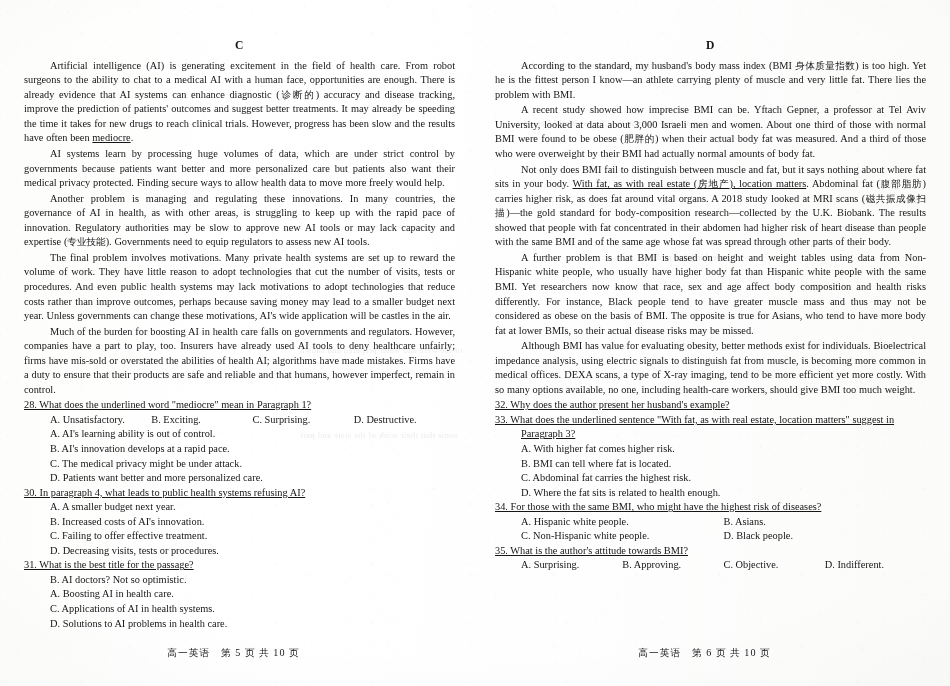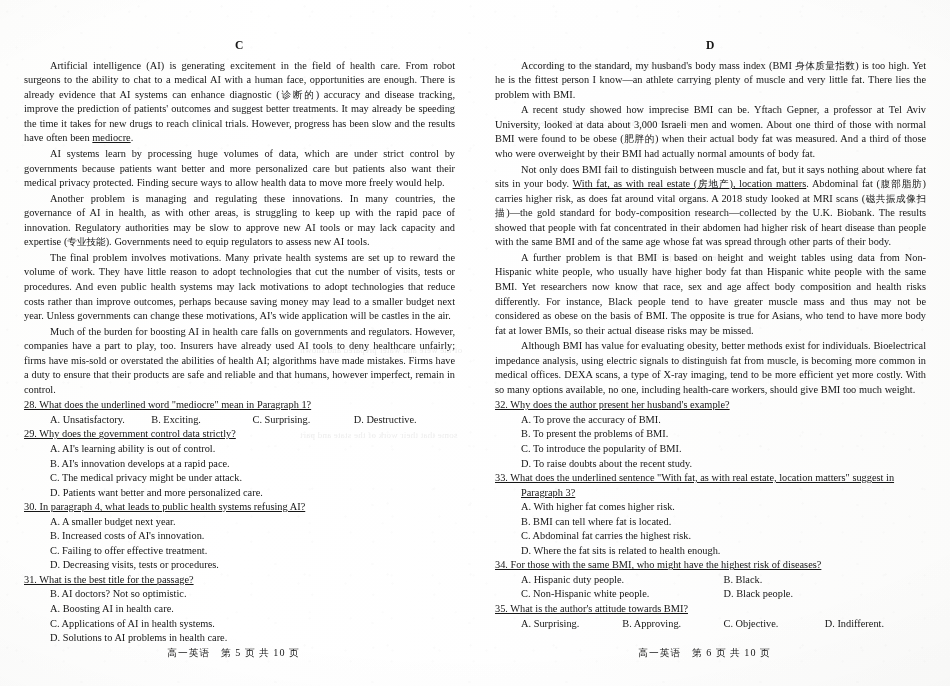--- a/index.html
+++ b/index.html
@@ -162,21 +162,20 @@
     <p class="body-text">Much of the burden for boosting AI in health care falls on governments and regulators. However, companies have a part to play, too. Insurers have already used AI tools to deny healthcare unfairly; firms have mis-sold or overstated the abilities of health AI; algorithms have made mistakes. Firms have a duty to ensure that their products are safe and reliable and that humans, however imperfect, remain in control.</p>
 
     <div class="q q-stem hang">28. What does the underlined word "mediocre" mean in Paragraph 1?</div>
     <div class="opts-row four">
       <span>A. Unsatisfactory.</span>
       <span>B. Exciting.</span>
       <span>C. Surprising.</span>
       <span>D. Destructive.</span>
     </div>
 
-    <div class="q q-stem hang">29. Why does the government control data strictly?</div>
     <div class="opts-stack">
       <div class="opt">A. AI's learning ability is out of control.</div>
       <div class="opt">B. AI's innovation develops at a rapid pace.</div>
       <div class="opt">C. The medical privacy might be under attack.</div>
       <div class="opt">D. Patients want better and more personalized care.</div>
     </div>
 
     <div class="q q-stem hang">30. In paragraph 4, what leads to public health systems refusing AI?</div>
     <div class="opts-stack">
       <div class="opt">A. A smaller budget next year.</div>
@@ -211,40 +210,34 @@
 
     <p class="body-text"><span>A recent study showed how imprecise BMI can be. Yftach Gepner, a professor at Tel Aviv University, looked at data about 3,000 Israeli men and women. About one third of those with normal BMI were found to be obese (</span><span class="cn">肥胖的</span><span>) when their actual body fat was measured. And a third of those who were overweight by their BMI had actually normal amounts of body fat.</span></p>
 
     <p class="body-text"><span>Not only does BMI fail to distinguish between muscle and fat, but it says nothing about where fat sits in your body. </span><span class="u">With fat, as with real estate (</span><span class="u cn">房地产</span><span class="u">), location matters</span><span>. Abdominal fat (</span><span class="cn">腹部脂肪</span><span>) carries higher risk, as does fat around vital organs. A 2018 study looked at MRI scans (</span><span class="cn">磁共振成像扫描</span><span>)—the gold standard for body-composition research—collected by the U.K. Biobank. The results showed that people with fat concentrated in their abdomen had higher risk of heart disease than people with the same BMI and of the same age whose fat was spread through other parts of their body.</span></p>
 
     <p class="body-text">A further problem is that BMI is based on height and weight tables using data from Non-Hispanic white people, who usually have higher body fat than Hispanic white people with the same BMI. Yet researchers now know that race, sex and age affect body composition and health risks differently. For instance, Black people tend to have greater muscle mass and thus may not be considered as obese on the basis of BMI. The opposite is true for Asians, who tend to have more body fat at lower BMIs, so their actual disease risks may be missed.</p>
 
     <p class="body-text">Although BMI has value for evaluating obesity, better methods exist for individuals. Bioelectrical impedance analysis, using electric signals to distinguish fat from muscle, is becoming more common in medical offices. DEXA scans, a type of X-ray imaging, tend to be more efficient yet more costly. With so many options available, no one, including health-care workers, should give BMI too much weight.</p>
 
     <div class="q q-stem hang">32. Why does the author present her husband's example?</div>
-    <div class="opts-stack">
-      <div class="opt">A. To prove the accuracy of BMI.</div>
-      <div class="opt">B. To present the problems of BMI.</div>
-      <div class="opt">C. To introduce the popularity of BMI.</div>
-      <div class="opt">D. To raise doubts about the recent study.</div>
-    </div>
 
     <div class="q q-stem hang-wide" style="padding-left:21px;">33. What does the underlined sentence "With fat, as with real estate, location matters" suggest in</div>
     <div class="q" style="padding-left:26px;">Paragraph 3?</div>
     <div class="opts-stack">
       <div class="opt">A. With higher fat comes higher risk.</div>
       <div class="opt">B. BMI can tell where fat is located.</div>
       <div class="opt">C. Abdominal fat carries the highest risk.</div>
       <div class="opt">D. Where the fat sits is related to health enough.</div>
     </div>
 
     <div class="q q-stem hang-wide">34. For those with the same BMI, who might have the highest risk of diseases?</div>
     <div class="opts-row two">
-      <span>A. Hispanic duty people.</span>
-      <span>B. Black.</span>
+      <span>A. Hispanic white people.</span>
+      <span>B. Asians.</span>
     </div>
     <div class="opts-row two">
       <span>C. Non-Hispanic white people.</span>
       <span>D. Black people.</span>
     </div>
 
     <div class="q q-stem hang-wide">35. What is the author's attitude towards BMI?</div>
     <div class="opts-row four">
       <span>A. Surprising.</span>
       <span>B. Approving.</span>

